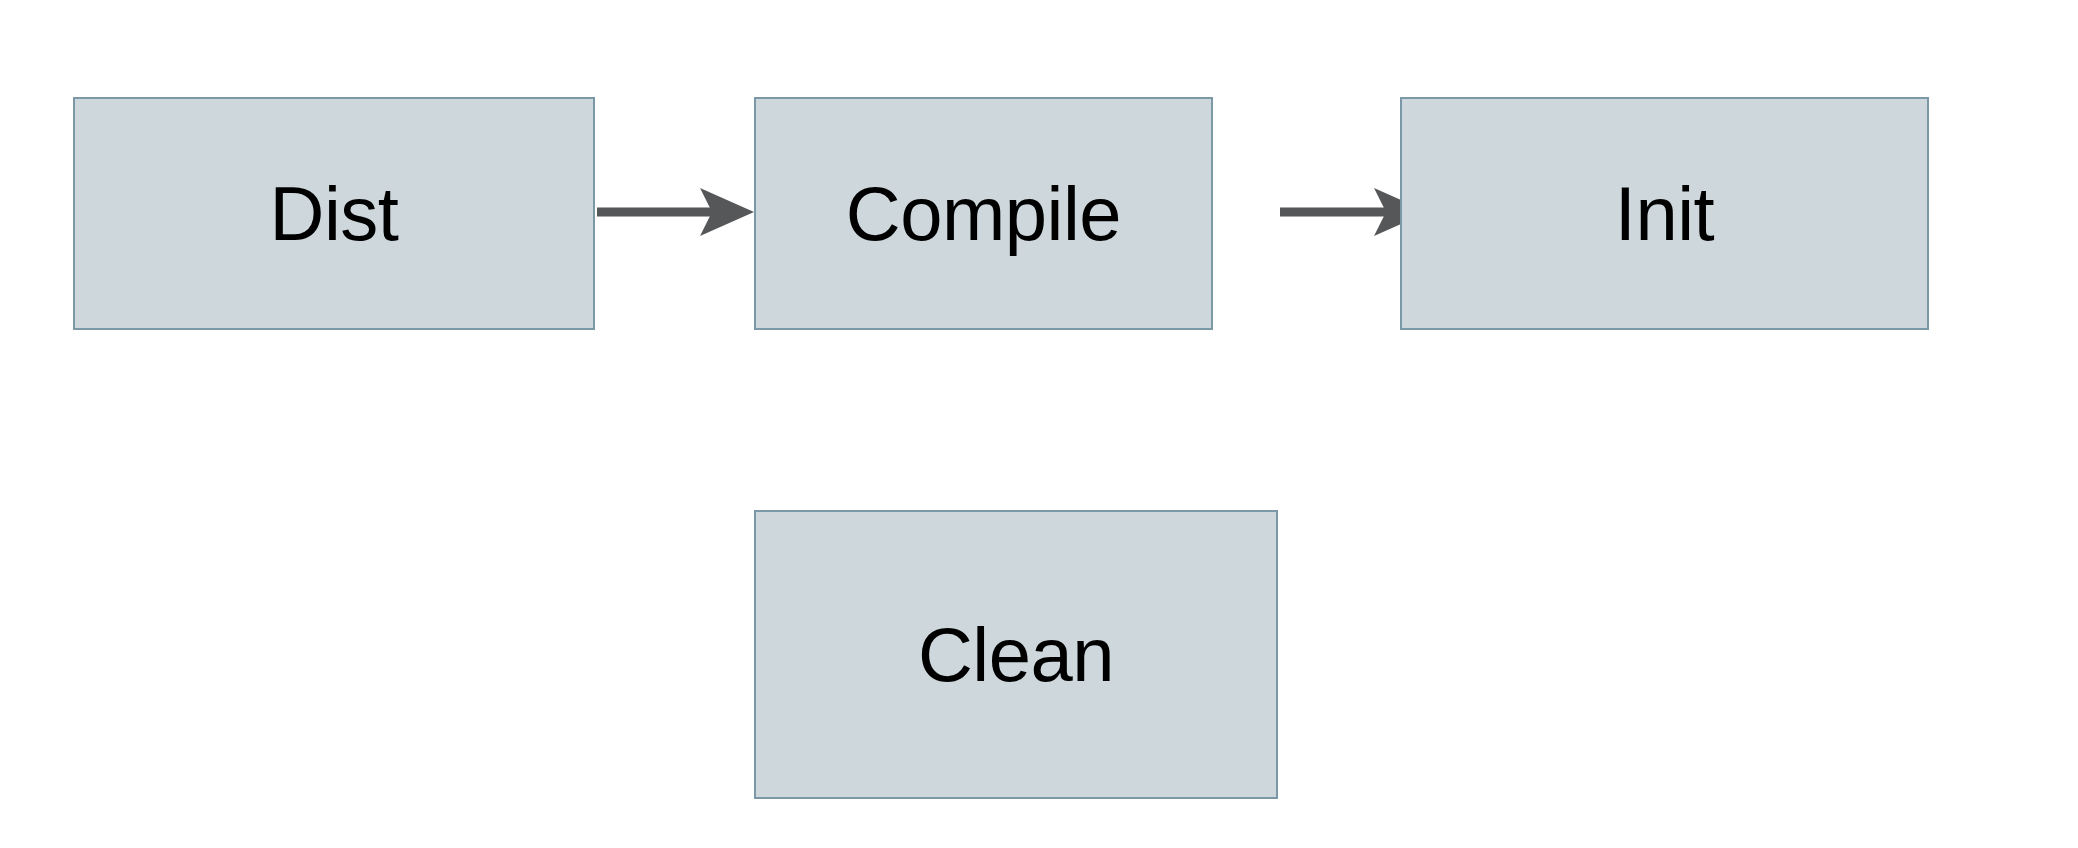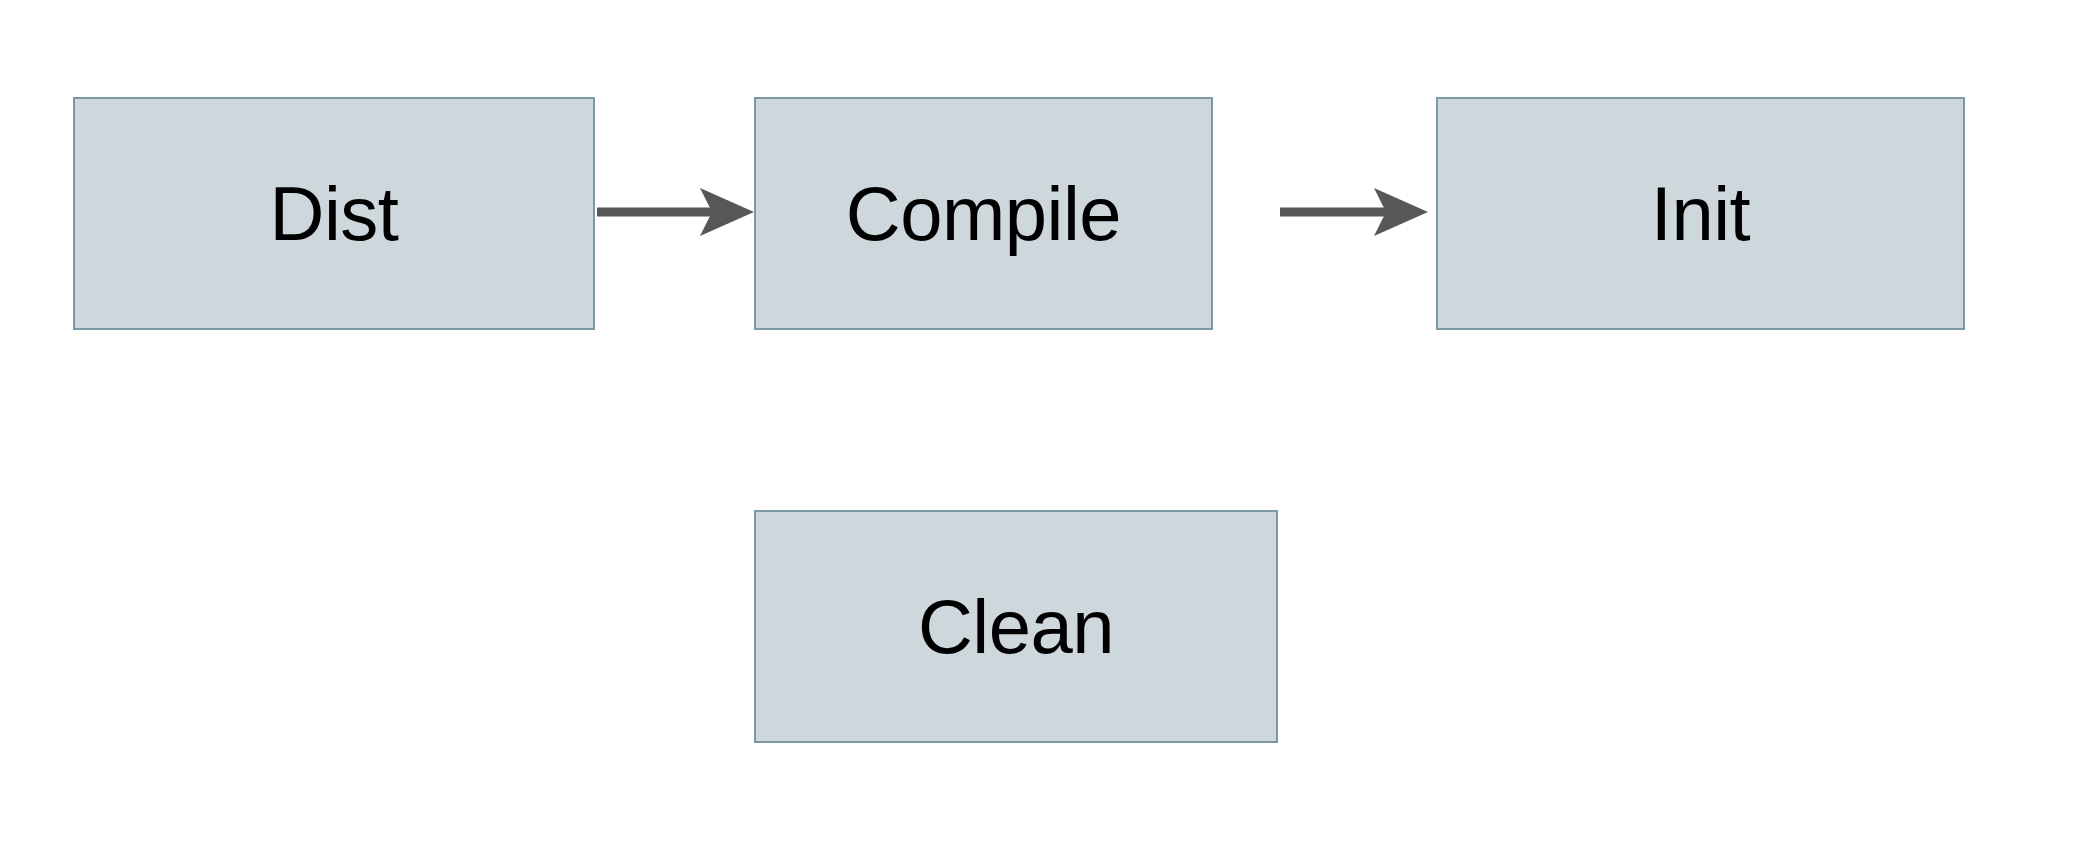--- a/index.html
+++ b/index.html
@@ -52,22 +52,22 @@
     fill: none;
   }
   .edge-head {
     fill: #555759;
     stroke: none;
   }
 
   
   #node-dist    { left: 73px;   top: 97px;  width: 522px; height: 233px; }
   #node-compile { left: 754px;  top: 97px;  width: 459px; height: 233px; }
-  #node-init    { left: 1436px; top: 97px;  width: 529px; height: 233px; }
-  #node-clean   { left: 754px;  top: 510px; width: 524px; height: 233px; }
+  #node-init    { left: 1400px; top: 97px;  width: 529px; height: 233px; }
+  #node-clean   { left: 754px;  top: 510px; width: 524px; height: 289px; }
 </style>
 </head>
 <body>
 
 <div id="canvas">
 
   <svg class="edge" viewBox="0 0 2078 848" width="2078" height="848" xmlns="http://www.w3.org/2000/svg">
     <g>
       <line class="edge-line" x1="597" y1="212" x2="726" y2="212"></line>
       <polygon class="edge-head" points="754,212 700,188 712,212 700,236"></polygon>

